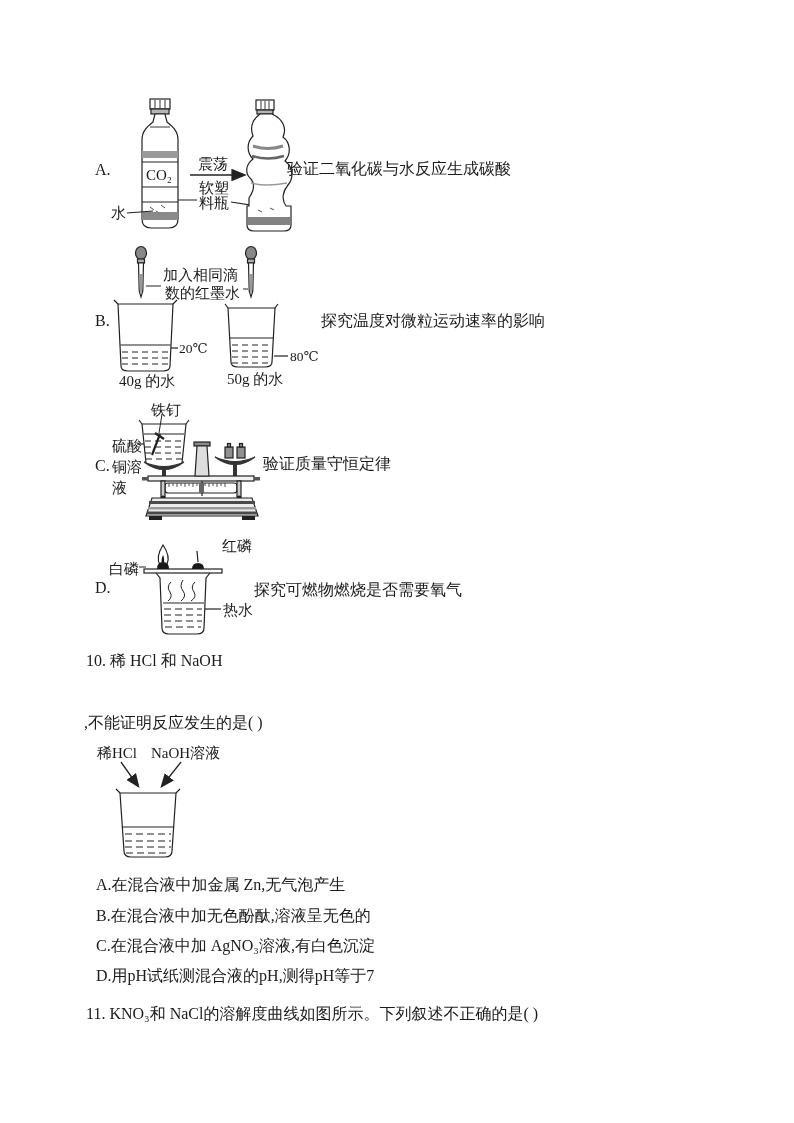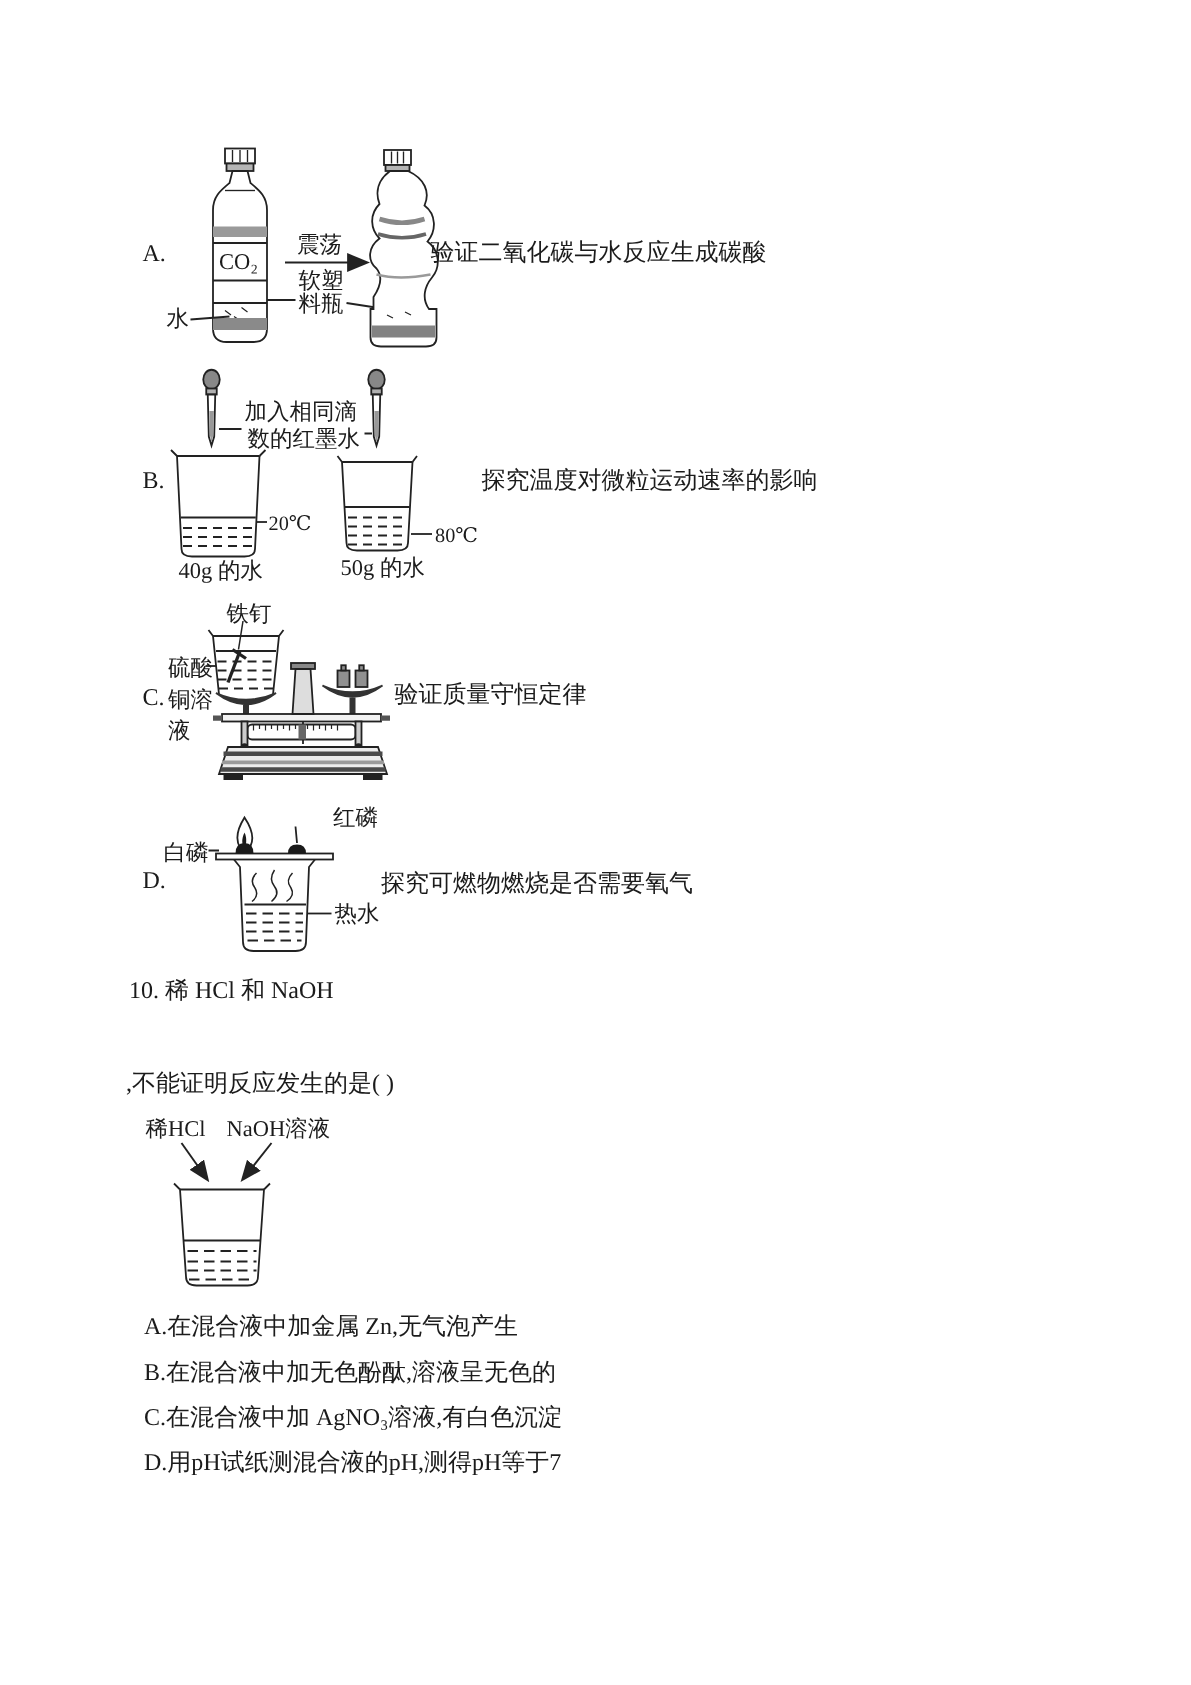--- a/index.html
+++ b/index.html
@@ -209,14 +209,15 @@
 
   <span class="lbl t16" style="left:86px;top:651px;">10. 稀 HCl 和 NaOH</span>
   <span class="lbl t16" style="left:84px;top:713px;">,不能证明反应发生的是( )</span>
   <span class="lbl t15" style="left:97px;top:744px;">稀HCl</span>
   <span class="lbl t15" style="left:151px;top:744px;">NaOH溶液</span>
   <span class="lbl t16" style="left:96px;top:875px;">A.在混合液中加金属 Zn,无气泡产生</span>
   <span class="lbl t16" style="left:96px;top:906px;">B.在混合液中加无色酚酞,溶液呈无色的</span>
   <span class="lbl t16" style="left:96px;top:936px;">C.在混合液中加 AgNO₃溶液,有白色沉淀</span>
   <span class="lbl t16" style="left:96px;top:966px;">D.用pH试纸测混合液的pH,测得pH等于7</span>
 
+  <span class="lbl t16" style="left:86px;top:1004px;">11. KNO₃和 NaCl的溶解度曲线如图所示。下列叙述不正确的是( )</span>
 
 </div>
 
 </body></html>

